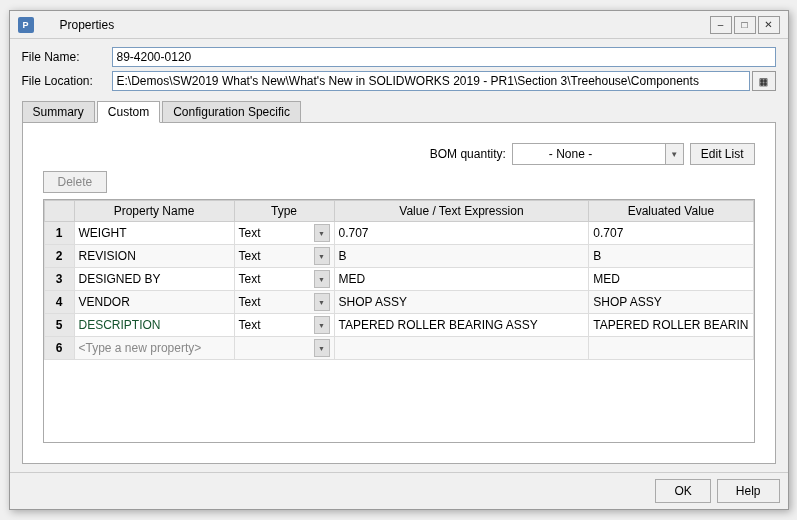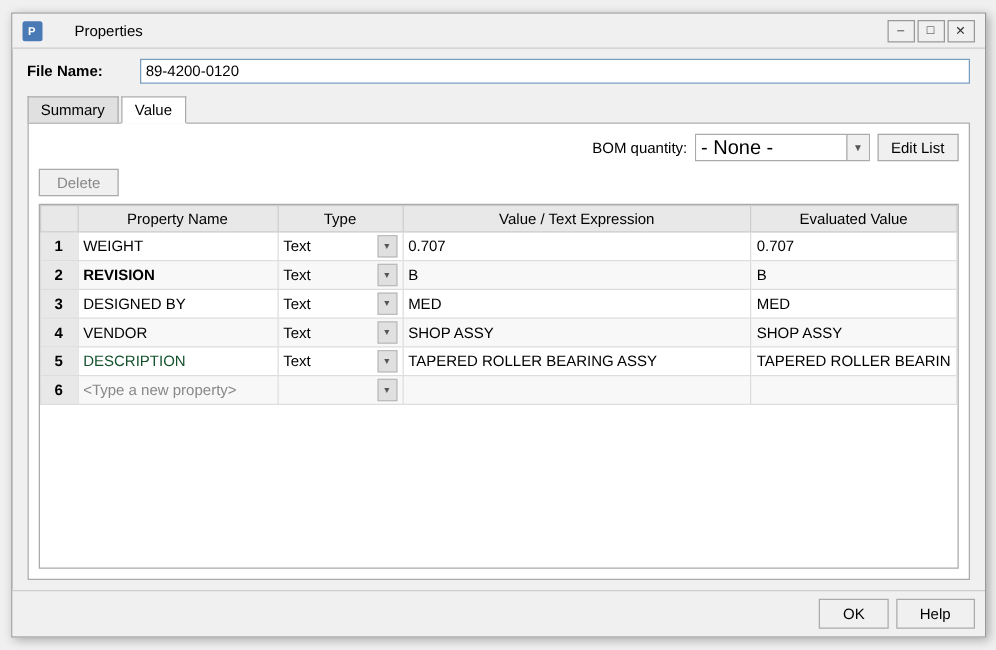--- a/index.html
+++ b/index.html
@@ -79,21 +79,21 @@
     }
     .field-row {
       display: flex;
       align-items: center;
       margin-bottom: 4px;
     }
     .field-label {
       width: 90px;
       font-size: 12px;
       color: #000;
-      font-weight: bold;
+      font-weight: normal;
     }
     .field-input {
       flex: 1;
       height: 20px;
       border: 1px solid #7a9cc0;
       background: white;
       padding: 1px 4px;
       font-size: 12px;
       color: #000;
       outline: none;
@@ -136,21 +136,21 @@
       border-bottom: 1px solid white;
       z-index: 1;
       position: relative;
     }
     .tab-content {
       border: 1px solid #aaa;
       background: white;
       flex: 1;
       display: flex;
       flex-direction: column;
-      padding: 8px;
+      padding: 20px;
       margin-top: -1px;
     }
 
     .bom-row {
       display: flex;
       align-items: center;
       justify-content: flex-end;
       margin-bottom: 6px;
       gap: 6px;
     }
@@ -162,24 +162,25 @@
       align-items: center;
       border: 1px solid #aaa;
       background: white;
       height: 22px;
     }
     .bom-select {
       width: 120px;
       height: 20px;
       border: none;
       background: white;
-      font-size: 16px;
+      font-size: 12px;
       padding: 0 4px;
       outline: none;
       appearance: none;
+      margin-left: 32px;
       -webkit-appearance: none;
     }
     .bom-select-arrow {
       width: 18px;
       height: 100%;
       background: #f0f0f0;
       border-left: 1px solid #aaa;
       display: flex;
       align-items: center;
       justify-content: center;
@@ -319,25 +320,33 @@
     </div>
   </div>
 
   <div class="content">
 
     <div class="field-row">
       <span class="field-label">File Name:</span>
       <input class="field-input" type="text" readonly="" value="89-4200-0120" style="">
     </div>
 
+    <div class="field-row">
+      <span class="field-label">File Location:</span>
+      <input class="field-input" type="text" readonly="" value="E:\Demos\SW2019 What's New\What's New in SOLIDWORKS 2019 - PR1\Section 3\Treehouse\Components" style="">
+      <button class="field-btn">
+        <span>▦</span>
+      </button>
+    </div>
 
     <div class="tabs-container">
       <div class="tabs-header">
         <div class="tab">Summary</div>
-        <div class="tab active">Value</div>
+        <div class="tab active">Custom</div>
+        <div class="tab">Configuration Specific</div>
       </div>
 
       <div class="tab-content">
 
         <div class="bom-row">
           <span class="bom-label">BOM quantity:</span>
           <div class="bom-select-wrap">
             <select class="bom-select">
               <option>- None -</option>
             </select>
@@ -369,21 +378,21 @@
                     <div class="type-cell-wrap">
                       <span class="type-text">Text</span>
                       <div class="type-arrow">▼</div>
                     </div>
                   </td>
                   <td>0.707</td>
                   <td style="overflow: hidden; white-space: nowrap; max-width: 180px;">0.707</td>
                 </tr>
                 <tr>
                   <td class="num-cell">2</td>
-                  <td style="color: rgb(0, 0, 0); font-weight: bold;">REVISION</td>
+                  <td style="color: rgb(0, 0, 0);">REVISION</td>
                   <td>
                     <div class="type-cell-wrap">
                       <span class="type-text">Text</span>
                       <div class="type-arrow">▼</div>
                     </div>
                   </td>
                   <td>B</td>
                   <td style="overflow: hidden; white-space: nowrap; max-width: 180px;">B</td>
                 </tr>
                 <tr>

